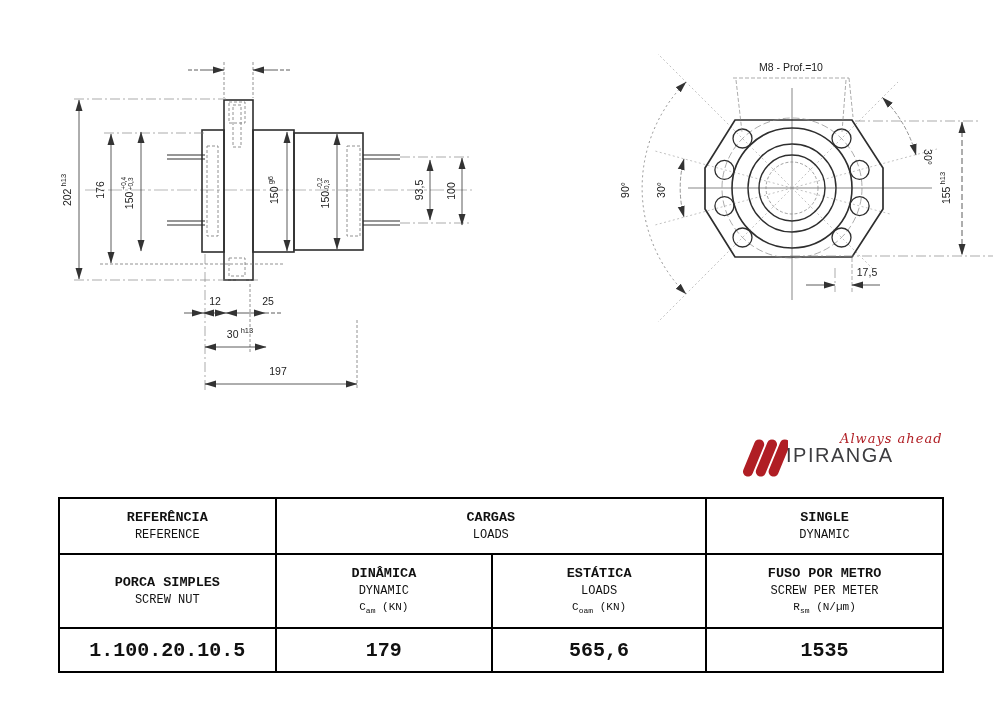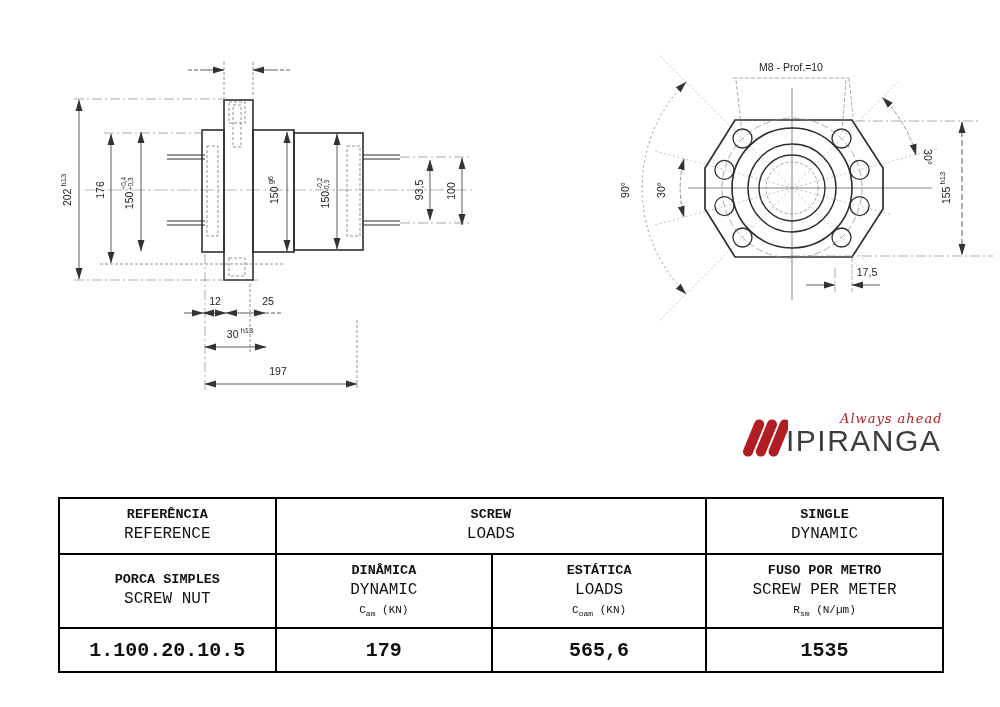--- a/index.html
+++ b/index.html
@@ -3,32 +3,32 @@
 <meta charset="utf-8">
 <style>
   html,body{margin:0;padding:0;background:#fff;}
   #sheet{position:relative;width:1000px;height:707px;background:#ffffff;overflow:hidden;
          font-family:"Liberation Sans",sans-serif;}
   svg text{font-family:"Liberation Sans",sans-serif;}
   .dt{font-size:10.5px;fill:#222;}
   .sup{font-size:7.5px;}
   .tol{font-size:6.5px;}
   
-  #logo{position:absolute;left:736px;top:408px;width:220px;height:62px;}
+  #logo{position:absolute;left:736px;top:428px;width:220px;height:62px;}
   #logo .mark{position:absolute;left:4px;top:4px;}
-  #logo .brand{position:absolute;left:50px;top:16px;font-size:30px;letter-spacing:1.5px;
+  #logo .brand{position:absolute;left:50px;top:16px;font-size:20px;letter-spacing:1.5px;
                color:#3d3d40;font-weight:400;}
   #logo .tagline{position:absolute;left:104px;top:3px;font-family:"DejaVu Serif",serif;
                  font-style:italic;font-size:13px;color:#b01e24;letter-spacing:1px;white-space:nowrap;}
   
   #spectable{position:absolute;left:58px;top:497px;width:886px;border-collapse:collapse;
              table-layout:fixed;}
   #spectable td{border:2px solid #000;text-align:center;vertical-align:middle;padding:2px;color:#111;font-family:Liberation Mono, monospace;}
   .pt{font-weight:bold;font-size:13.5px;line-height:1.35;}
-  .en{font-size:16px;line-height:1.35;}
+  .en{font-size:12px;line-height:1.35;}
   .sym{font-size:11px;line-height:1.5;}
   .sym sub{font-size:8px;}
   .val{font-weight:bold;font-size:20px;border-radius:19px;}
   tr.r1 td{height:50px;}
   tr.r2 td{height:68px;}
   tr.r3 td{height:38px;}
 </style>
 </head>
 <body>
 
@@ -259,21 +259,21 @@
         <col style="width:24.2%">
         <col style="width:26.8%">
       </colgroup>
   <tbody>
         <tr class="r1">
     <td>
       <div class="pt">REFERÊNCIA</div>
       <div class="en">REFERENCE</div>
     </td>
     <td colspan="2">
-      <div class="pt">SCREW</div>
+      <div class="pt">CARGAS</div>
       <div class="en">LOADS</div>
     </td>
     <td>
       <div class="pt">SINGLE</div>
       <div class="en">DYNAMIC</div>
     </td>
   </tr>
   <tr class="r2">
     <td>
       <div class="pt">PORCA SIMPLES</div>

